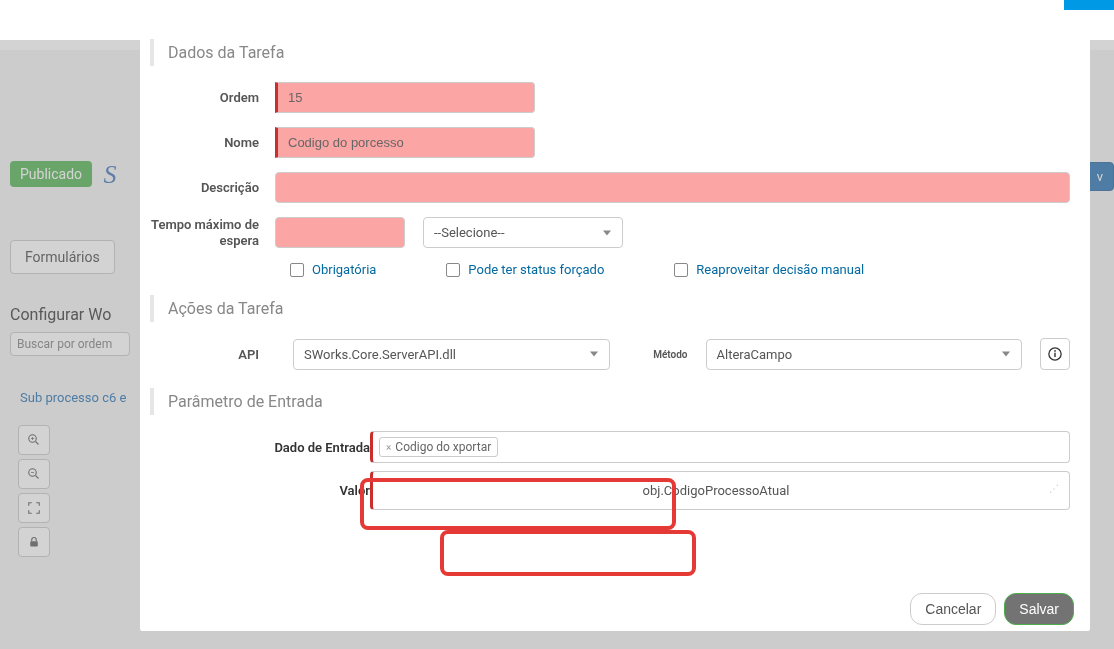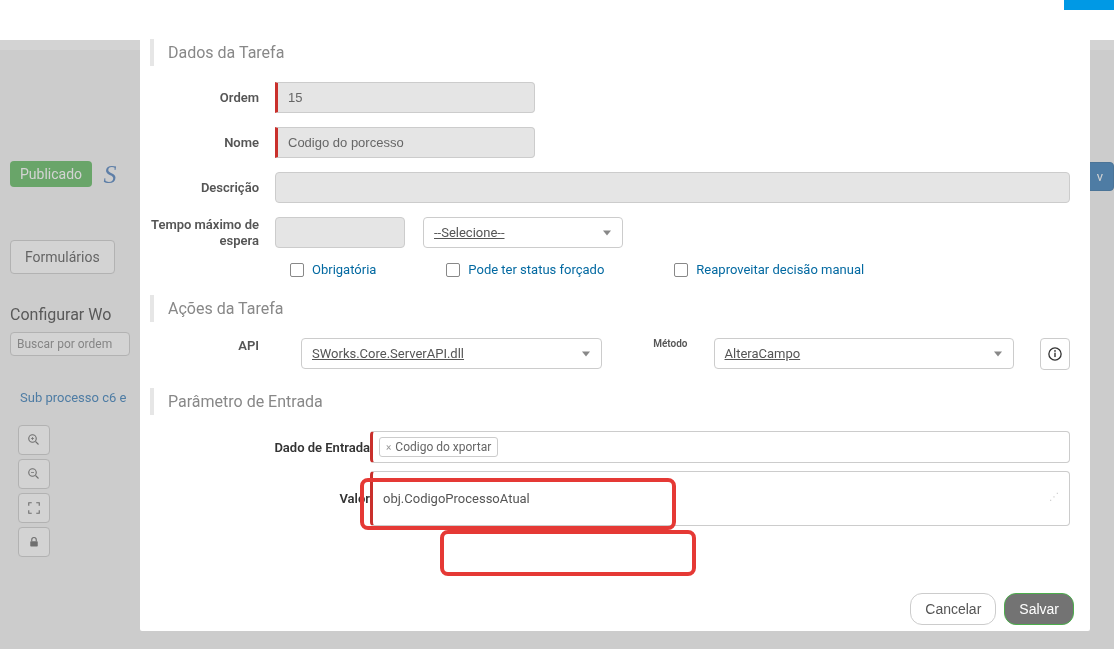--- a/index.html
+++ b/index.html
@@ -170,21 +170,21 @@
     flex: 1;
     border: 1px solid #ccc;
     border-radius: 4px;
     padding: 7px 10px;
     font-size: 13px;
     color: #555;
     background: #fff;
     min-width: 0;
   }
   .form-control.readonly {
-    background: #e5e5e5;
+    background: #fca5a5;
     color: #666;
   }
   .form-control.narrow { flex: 0 0 260px; }
   .form-control.narrow2 { flex: 0 0 130px; }
   .red-left {
     border-left: 3px solid #c9302c !important;
     border-top-left-radius: 0;
     border-bottom-left-radius: 0;
   }
   .select-wrap {
@@ -193,21 +193,20 @@
     align-items: center;
   }
   .select-ctl {
     border: 1px solid #ccc;
     border-radius: 4px;
     padding: 7px 30px 7px 10px;
     font-size: 13px;
     color: #555;
     background: #fff;
     width: 200px;
-    text-decoration: underline;
   }
   .caret {
     position: absolute;
     right: 12px;
     top: 50%;
     transform: translateY(-50%);
     width: 0; height: 0;
     border-left: 4px solid transparent;
     border-right: 4px solid transparent;
     border-top: 5px solid #888;
@@ -226,21 +225,22 @@
     font-size: 13px;
   }
   .chk-box {
     width: 14px; height: 14px;
     border: 1px solid #888;
     border-radius: 2px;
     background: #fff;
   }
   .api-row {
     display: flex;
-    gap: 26px;
+    align-items: center;
+    gap: 18px;
     margin-bottom: 18px;
   }
   .api-row .form-label { width: 125px; }
   .api-select {
     flex: 1;
     position: relative;
   }
   .api-select .select-ctl { width: 100%; }
   .metodo-label {
     width: 60px;
@@ -307,25 +307,26 @@
   .tag-x { color: #999; font-size: 10px; }
   .param-row2 {
     display: flex;
     align-items: center;
     padding-left: 170px;
   }
   .valor-input {
     flex: 1;
     border: 1px solid #ccc;
     border-radius: 4px;
-    padding: 19px 10px;
+    padding: 11px 10px;
     font-size: 13px;
     color: #555;
     background: #fff;
     position: relative;
+    text-align: center;
   }
   .resize-handle {
     display: inline-block;
     float: right;
     width: 10px; height: 10px;
     color: #ccc;
     font-size: 10px;
   }
   .modal-footer {
     position: absolute;

